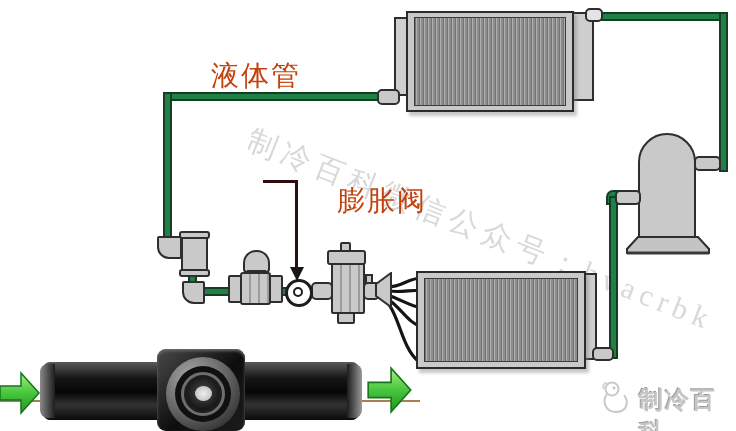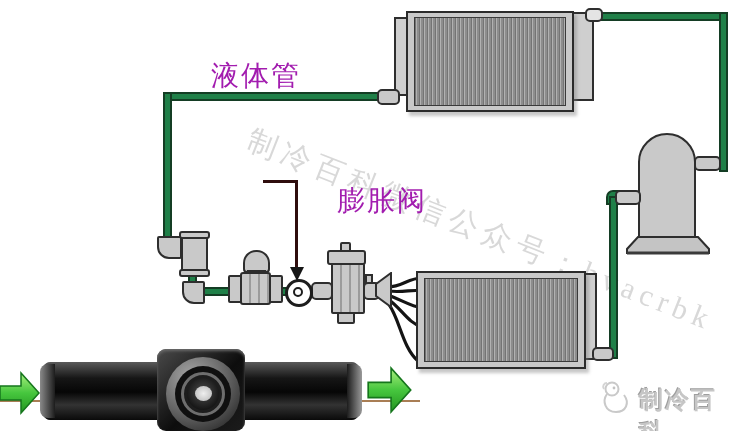--- a/index.html
+++ b/index.html
@@ -1,21 +1,21 @@
 <!DOCTYPE html>
 <html><head>
 <meta charset="utf-8">
 <style>
   html,body{margin:0;padding:0;background:#fff;}
   #canvas{position:relative;width:736px;height:431px;background:#ffffff;overflow:hidden;
           font-family:"Liberation Serif","DejaVu Serif",serif;}
   .pipe{position:absolute;box-sizing:border-box;background:#1f8048;border:2px solid #143d24;z-index:2;}
   .gray{position:absolute;box-sizing:border-box;background:#c9c9c9;border:2px solid #2e2e2e;z-index:3;}
   .stub{border-radius:5px;}
-  .label{position:absolute;color:#a21caf;font-size:28px;letter-spacing:2px;z-index:6;white-space:nowrap;}
+  .label{position:absolute;color:#c2410c;font-size:28px;letter-spacing:2px;z-index:6;white-space:nowrap;}
 
   
   #watermark{position:absolute;left:256px;top:120px;transform:rotate(21.5deg);transform-origin:0 0;
     font-size:30px;letter-spacing:6px;color:rgba(184,184,184,0.55);z-index:1;white-space:nowrap;}
 
   
   .hx-frame{position:absolute;box-sizing:border-box;background:#c9c9c9;border:2px solid #2b2b2b;
     box-shadow:3px 4px 3px rgba(130,130,130,.45);z-index:3;}
   .hx-core{position:absolute;box-sizing:border-box;border:1px solid #3a3a3a;z-index:4;
     background:repeating-linear-gradient(90deg,#747474 0 1px,#b1b1b1 1px 2px,#8d8d8d 2px 4px);}

